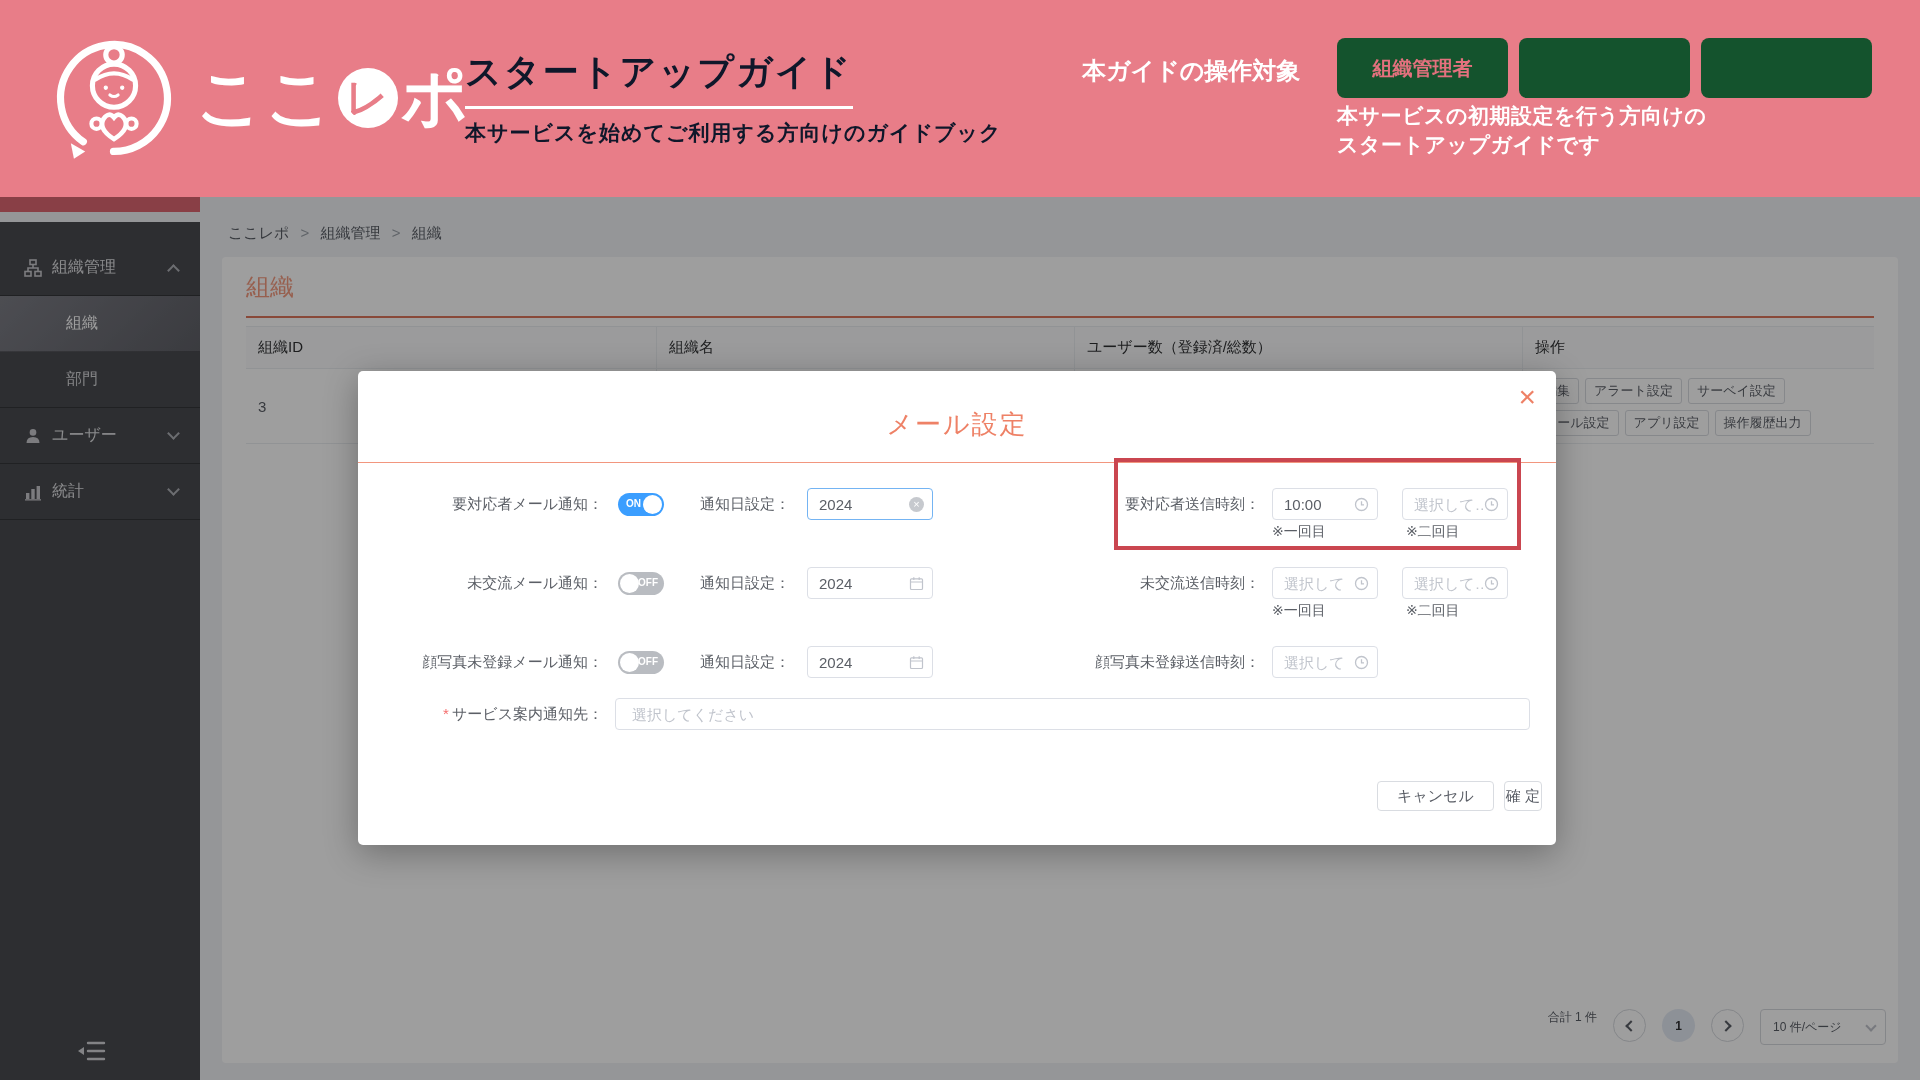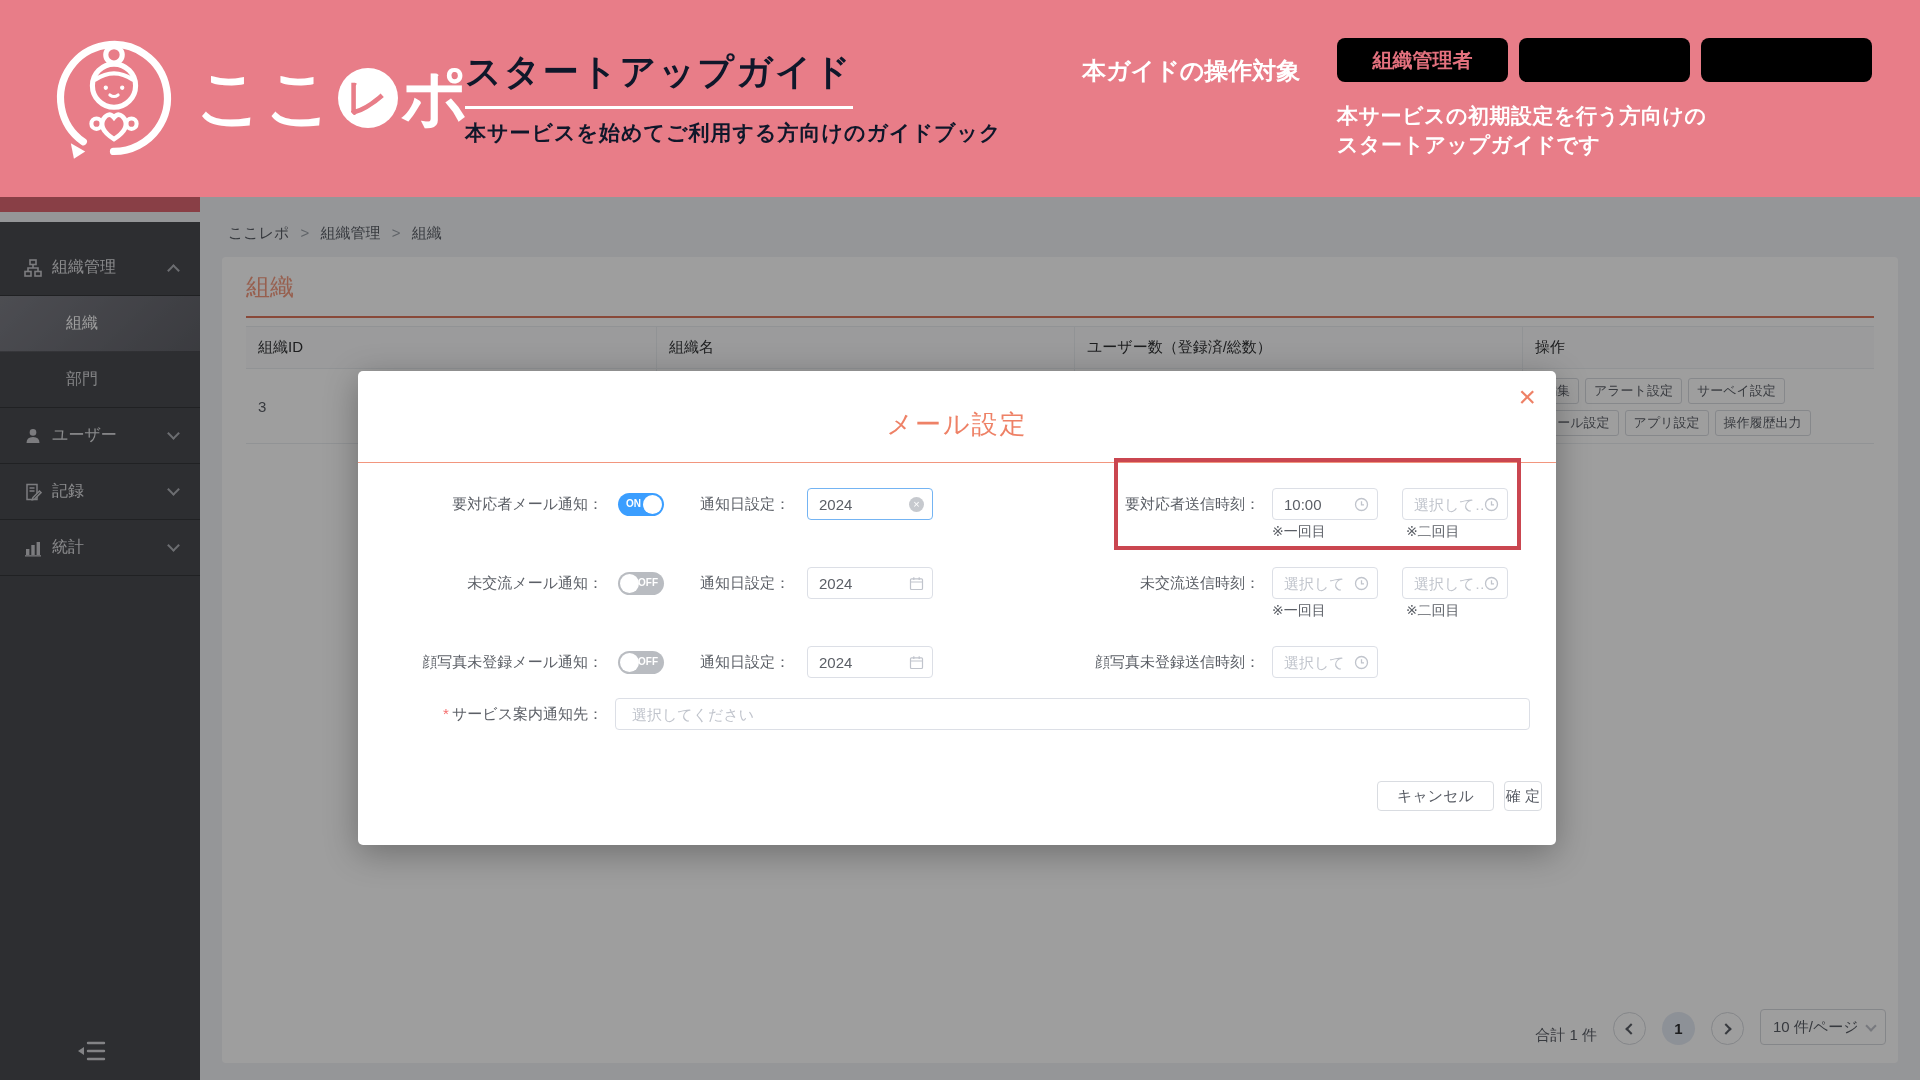--- a/index.html
+++ b/index.html
@@ -16,21 +16,21 @@
   .logo-circle { display:inline-flex; width:60px; height:60px; border-radius:50%;
     background:#fff; color:#e87d88; font-size:42px; font-weight:800;
     align-items:center; justify-content:center; margin:0 3px; }
   .head-center { position:absolute; left:465px; top:48px; color:#0f172a; }
   .guide-title { display:inline-block; font-size:36px; font-weight:800;
     letter-spacing:2px; padding-bottom:9px; border-bottom:3px solid #fff; }
   .guide-sub { margin-top:10px; font-size:21px; font-weight:700; letter-spacing:1px; }
   .audience-label { position:absolute; left:1082px; top:55px; color:#fff;
     font-size:24px; font-weight:800; }
   .audience-buttons { position:absolute; left:1337px; top:38px; display:flex; gap:11px; }
-  .aud-btn { width:171px; height:44px; background:#000000; border:none; border-radius:8px;
+  .aud-btn { width:171px; height:60px; background:#14532d; border:none; border-radius:8px;
     color:#e4717e; font-size:20px; font-weight:800; font-family:inherit; cursor:pointer; }
   .audience-desc { position:absolute; left:1337px; top:101px; color:#fff;
     font-size:21px; font-weight:800; line-height:29px; letter-spacing:0.5px; }
 
   
   .accent-strip { position:absolute; left:0; top:197px; width:200px; height:15px;
     background:#dd6672; z-index:4; }
 
   
   .sidebar { position:absolute; left:0; top:222px; width:200px; height:858px;
@@ -68,21 +68,21 @@
   .thead > div { display:flex; align-items:center; padding-left:12px;
     font-size:15px; font-weight:400; color:#303133; }
   .trow > div { padding-left:12px; font-size:15px; color:#5a5e66; }
   .trow .c1 { display:flex; align-items:center; }
   .actions-cell { padding-top:9px; }
   .act-line { display:flex; gap:6px; margin-bottom:6px; }
   .act-btn { height:26px; padding:0 8px; background:#fff; border:1px solid #d9dce1;
     border-radius:3px; font-size:13px; color:#5a5e66; font-family:inherit; cursor:pointer;
     white-space:nowrap; }
   .pagination { position:absolute; right:12px; bottom:18px; display:flex;
-    align-items:flex-end; gap:16px; font-size:15px; color:#5a5e66; }
+    align-items:flex-start; gap:16px; font-size:12px; color:#5a5e66; }
   .pg-circle { width:33px; height:33px; border-radius:50%; background:#fff;
     border:1px solid #d6d9de; display:flex; align-items:center; justify-content:center;
     cursor:pointer; }
   .pg-active { background:#e4eaf4; border:none; color:#303133; font-weight:700; }
   .pchev { width:8px; height:8px; border-right:2px solid #5a5e66; border-bottom:2px solid #5a5e66; }
   .pchev-left { transform:rotate(135deg); margin-left:3px; }
   .pchev-right { transform:rotate(-45deg); margin-right:3px; }
   .pg-select { height:36px; width:126px; border:1px solid #d6d9de; border-radius:4px;
     background:#fff; display:flex; align-items:center; justify-content:space-between;
     padding:0 10px 0 12px; cursor:pointer; }
@@ -206,29 +206,20 @@
     </div>
     <div class="side-row">
       <svg class="s-icon" viewBox="0 0 18 18" fill="#c8c9cd">
         <circle cx="9" cy="5.4" r="3.3"></circle>
         <path d="M2.5 16 q0 -6 6.5 -6 q6.5 0 6.5 6 Z"></path>
       </svg>
       <span class="s-label">ユーザー</span>
       <span class="chev chev-down"></span>
     </div>
     <div class="side-row">
-      <svg class="s-icon" viewBox="0 0 18 18" fill="none" stroke="#c8c9cd" stroke-width="1.5">
-        <path d="M3 1.5 h10 v15 h-10 z"></path>
-        <path d="M5.5 5 h5 M5.5 8 h5"></path>
-        <path d="M9 14.5 l6.5 -6.5 l1.6 1.6 l-6.5 6.5 l-2.2 0.6 z" fill="#4a4b50"></path>
-      </svg>
-      <span class="s-label">記録</span>
-      <span class="chev chev-down"></span>
-    </div>
-    <div class="side-row">
       <svg class="s-icon" viewBox="0 0 18 18" fill="#c8c9cd">
         <rect x="2" y="10" width="3.4" height="6"></rect>
         <rect x="7.3" y="6" width="3.4" height="10"></rect>
         <rect x="12.6" y="3" width="3.4" height="13"></rect>
         <rect x="1" y="16.2" width="16" height="1.3"></rect>
       </svg>
       <span class="s-label">統計</span>
       <span class="chev chev-down"></span>
     </div>
   </div>

